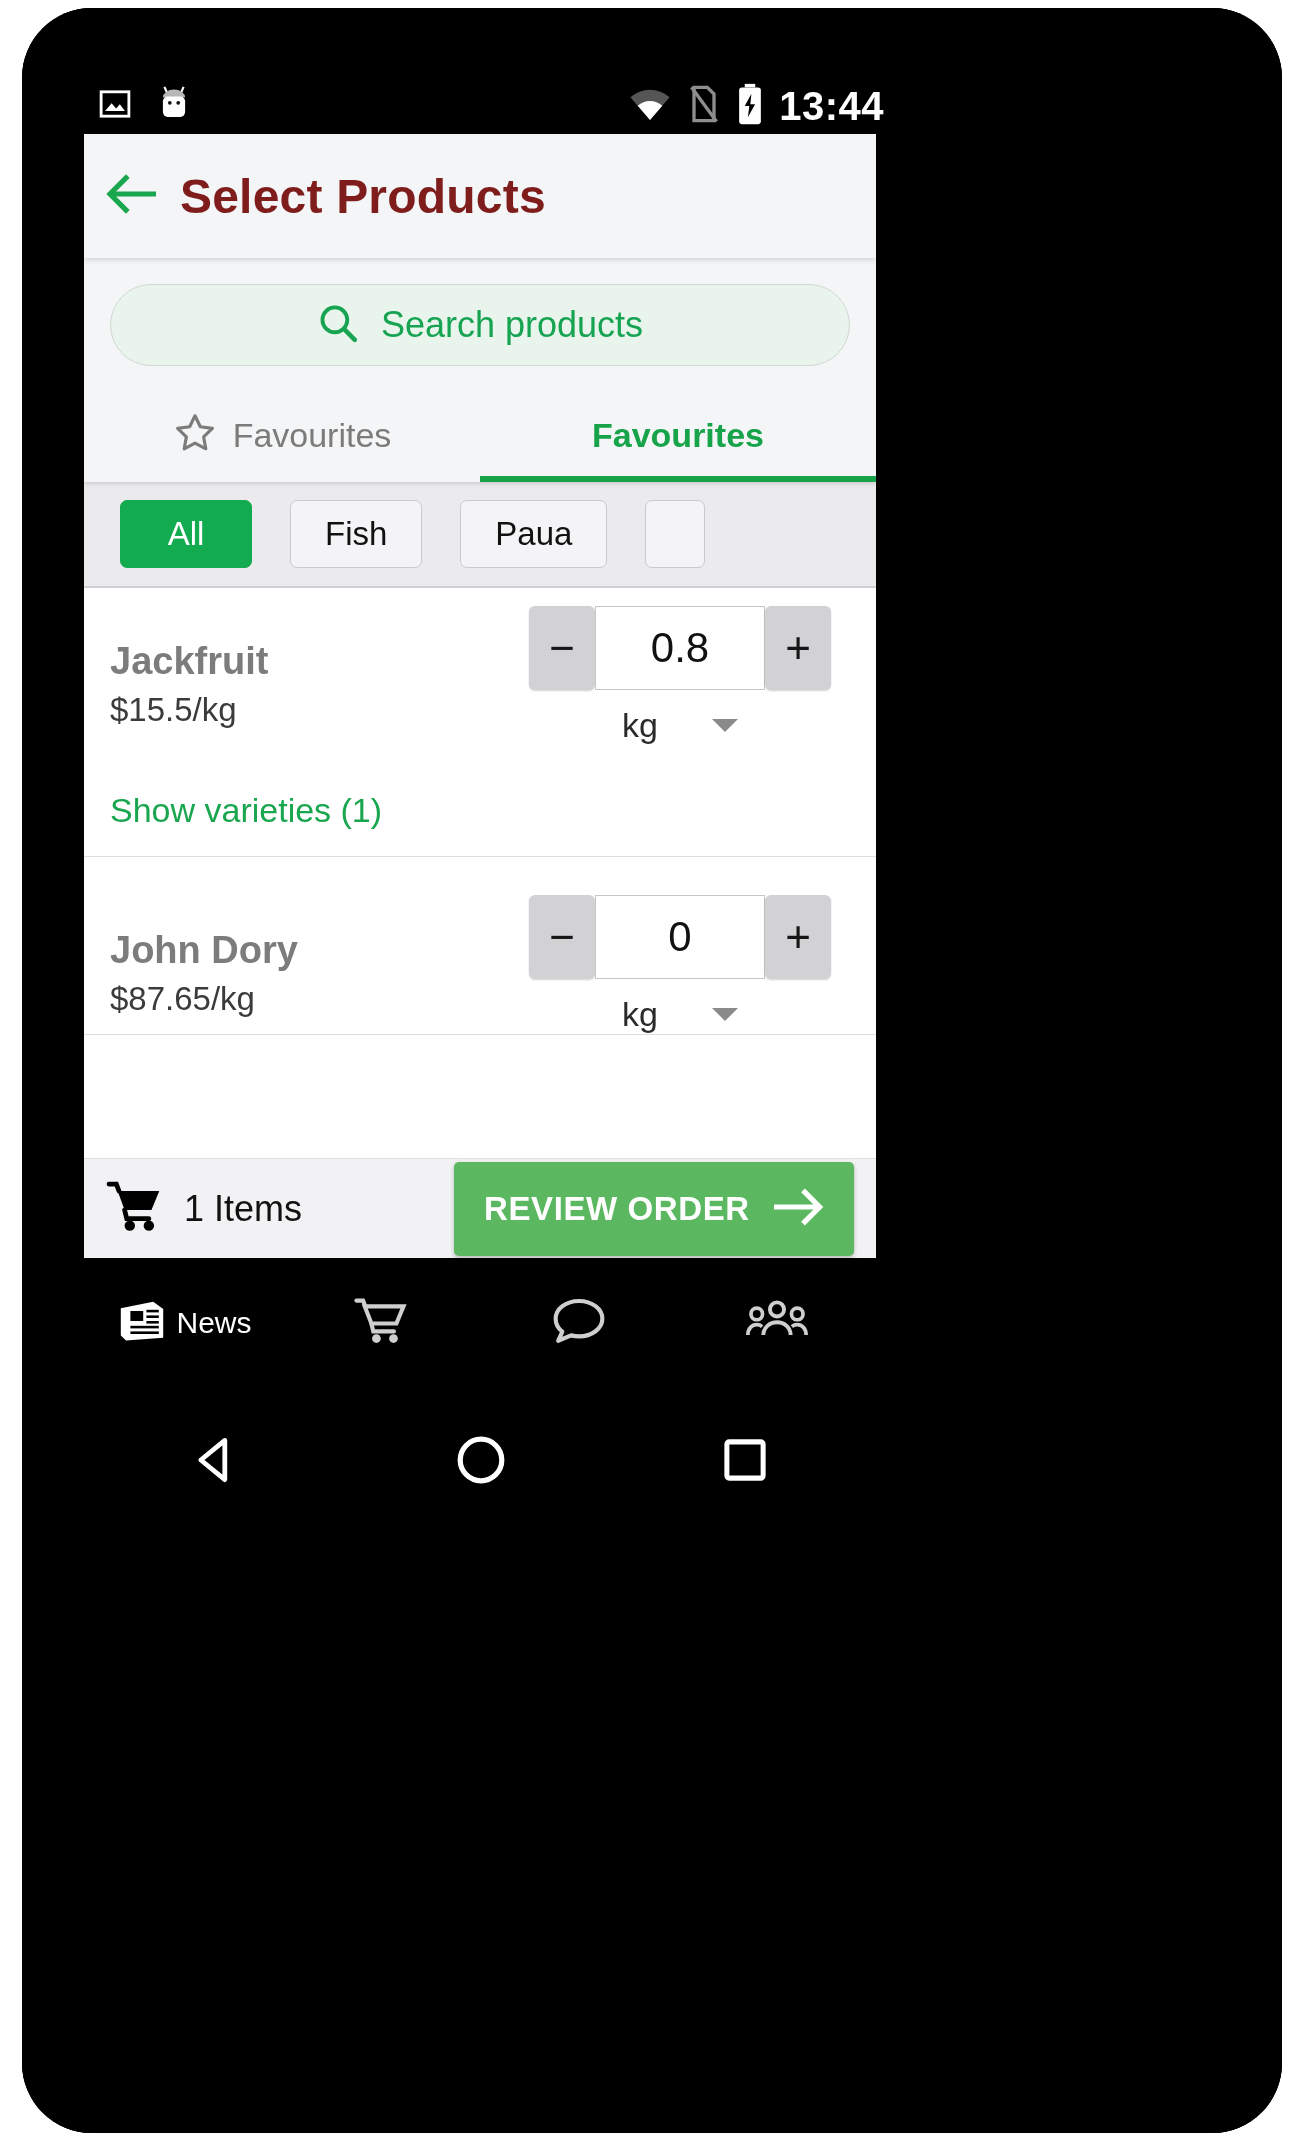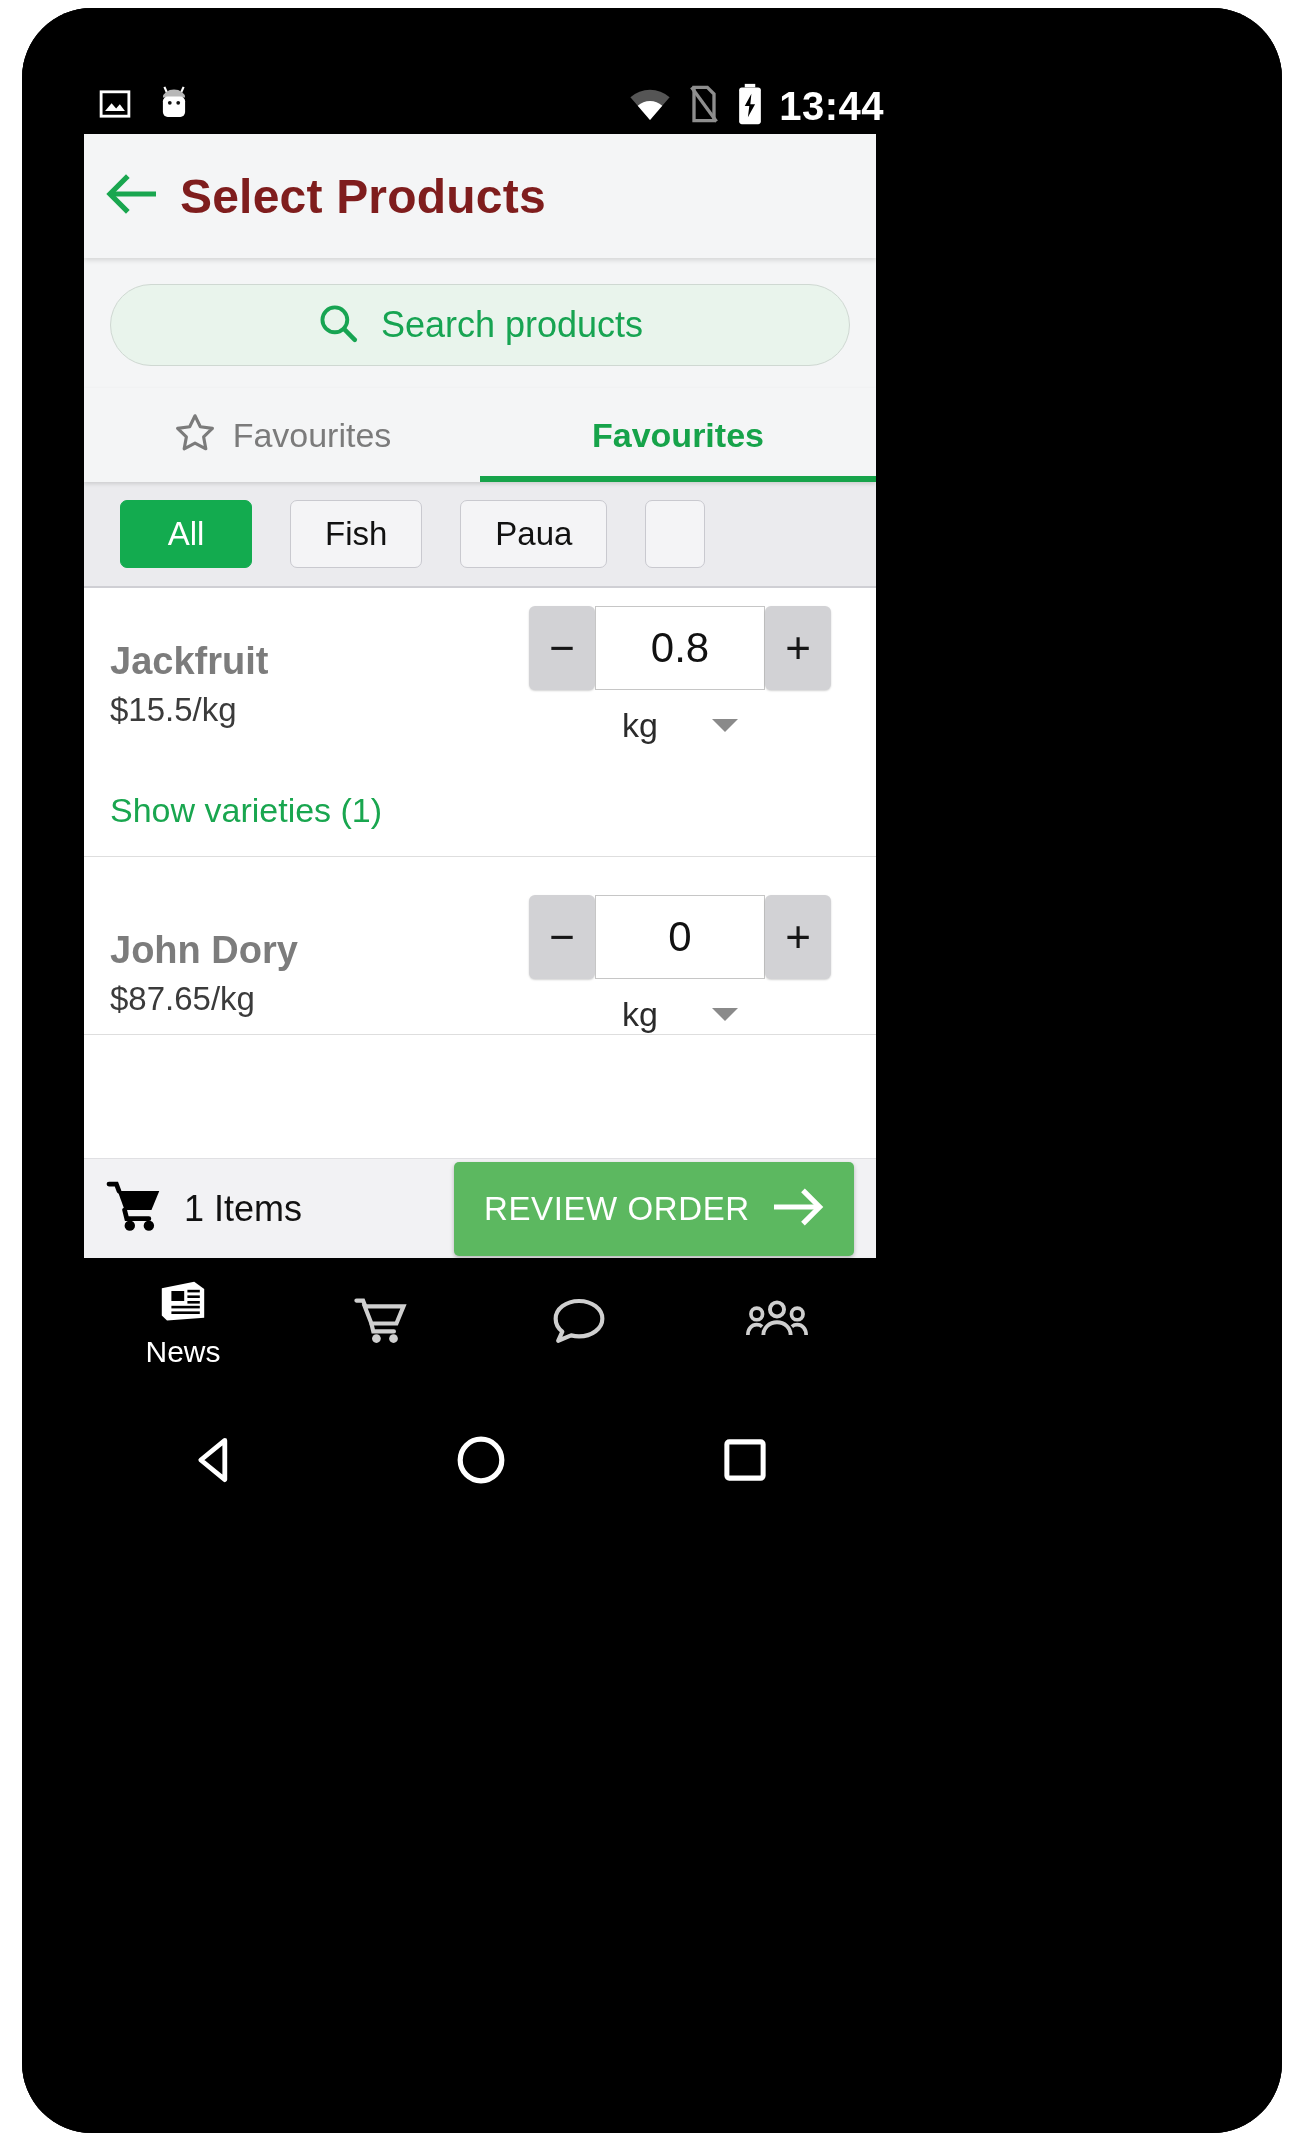--- a/index.html
+++ b/index.html
@@ -103,28 +103,28 @@
     display:flex;align-items:center;padding:0 22px;box-sizing:border-box;
     border-top:1px solid #e0e0e3;
   }
   .cart-info{display:flex;align-items:center;gap:20px;flex:1;}
   .cart-count{font-size:36px;color:#111;}
   .review-btn{
     background:#5cb860;border-radius:5px;height:94px;width:400px;display:flex;align-items:center;
     justify-content:space-between;padding:0 30px;box-sizing:border-box;cursor:pointer;
     box-shadow:0 2px 4px rgba(0,0,0,.25);
   }
-  .review-label{color:#ffffff;font-size:33px;font-weight:400;letter-spacing:.6px;}
+  .review-label{color:#ffffff;font-size:33px;font-weight:700;letter-spacing:.6px;}
 
   
   .bottomnav{
     position:absolute;left:84px;top:1258px;width:792px;height:130px;
     display:flex;align-items:center;
   }
-  .navitem{flex:1;display:flex;flex-direction:column;align-items:center;justify-content:center;gap:6px;cursor:pointer;}
+  .navitem{flex:1;display:flex;flex-direction:row;align-items:center;justify-content:center;gap:6px;cursor:pointer;}
   .nav-label{color:#ffffff;font-size:30px;}
 
   
   .sysnav{
     position:absolute;left:84px;top:1400px;width:792px;height:120px;
     display:flex;align-items:center;justify-content:space-around;
   }
   .sysbtn{cursor:pointer;display:flex;align-items:center;justify-content:center;}
 </style>
 </head>

